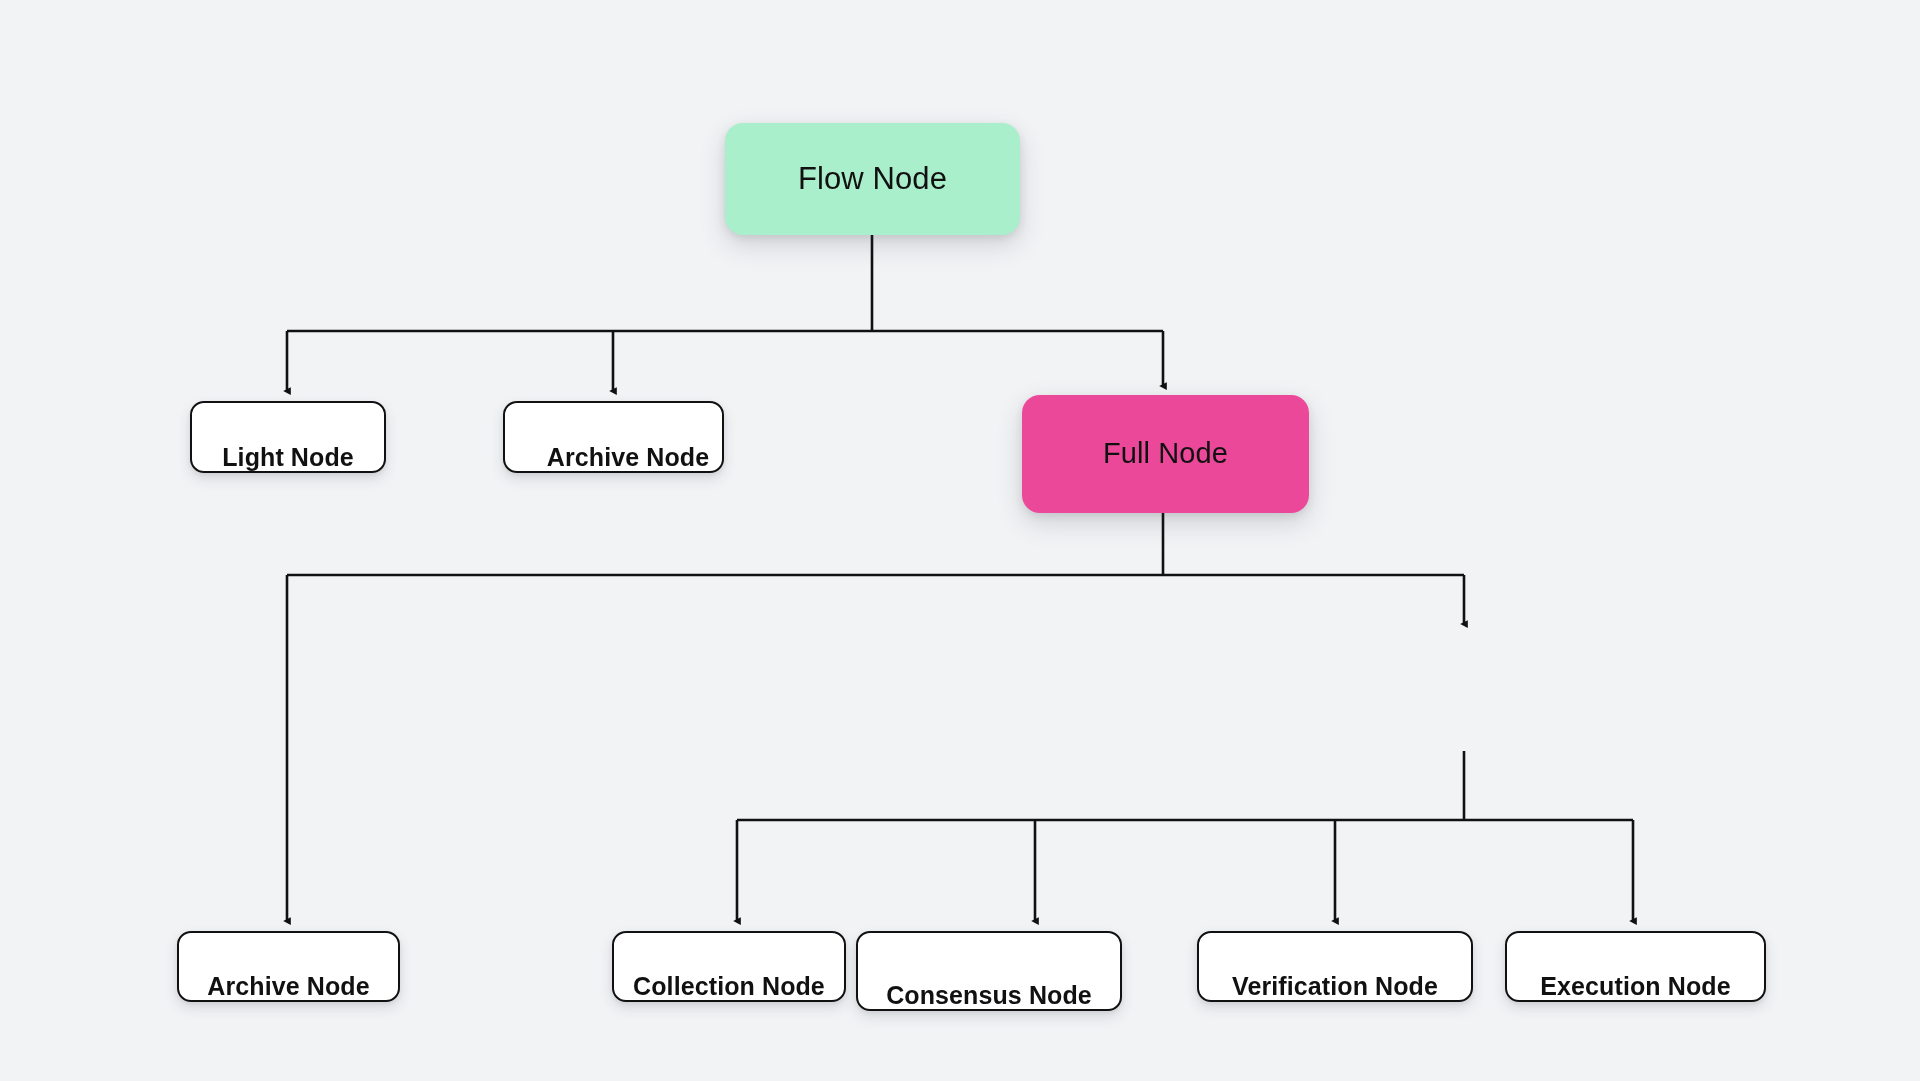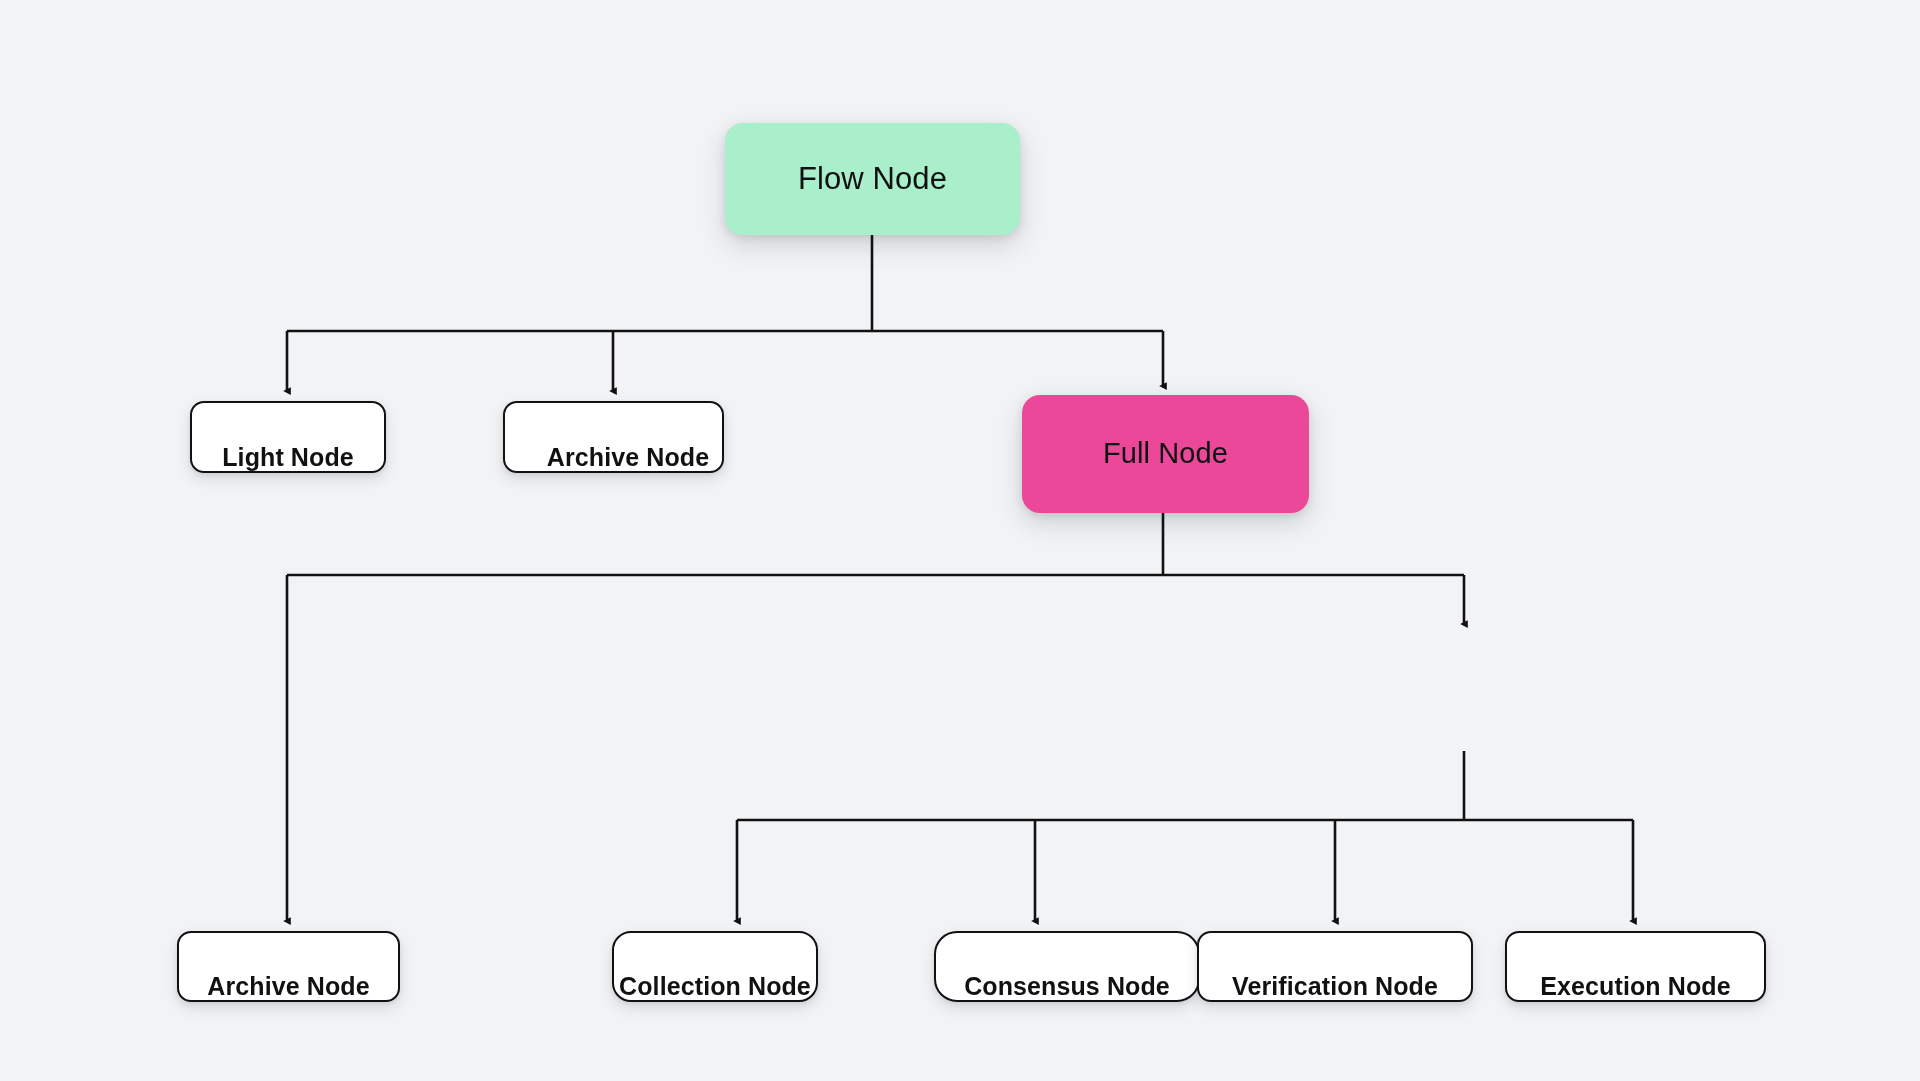--- a/index.html
+++ b/index.html
@@ -91,22 +91,22 @@
     width: 278px;
     height: 118px;
     background: #ccf8f6;
     font-size: 29px;
   }
 
   #node-light     { left: 190px;  top: 378px; width: 196px; height: 72px; }
   #node-archive   { left: 503px;  top: 378px; width: 221px; height: 72px; padding-left: 29px; }
 
   #node-access     { left: 177px;  top: 908px; width: 223px; height: 71px; }
-  #node-collection { left: 612px;  top: 908px; width: 206px; height: 71px; border-radius: 19px; }
-  #node-consensus  { left: 934px;  top: 908px; width: 266px; height: 71px; border-radius: 23px; }
+  #node-collection { left: 612px;  top: 908px; width: 234px; height: 71px; }
+  #node-consensus  { left: 856px;  top: 908px; width: 266px; height: 80px; }
   #node-verification { left: 1197px; top: 908px; width: 276px; height: 71px; }
   #node-execution  { left: 1505px; top: 908px; width: 261px; height: 71px; }
 </style>
 </head>
 <body>
 
 <div id="diagram">
 
   <svg id="connectors" viewBox="0 0 1920 1081" width="1920" height="1081" aria-hidden="true">
     <defs>

